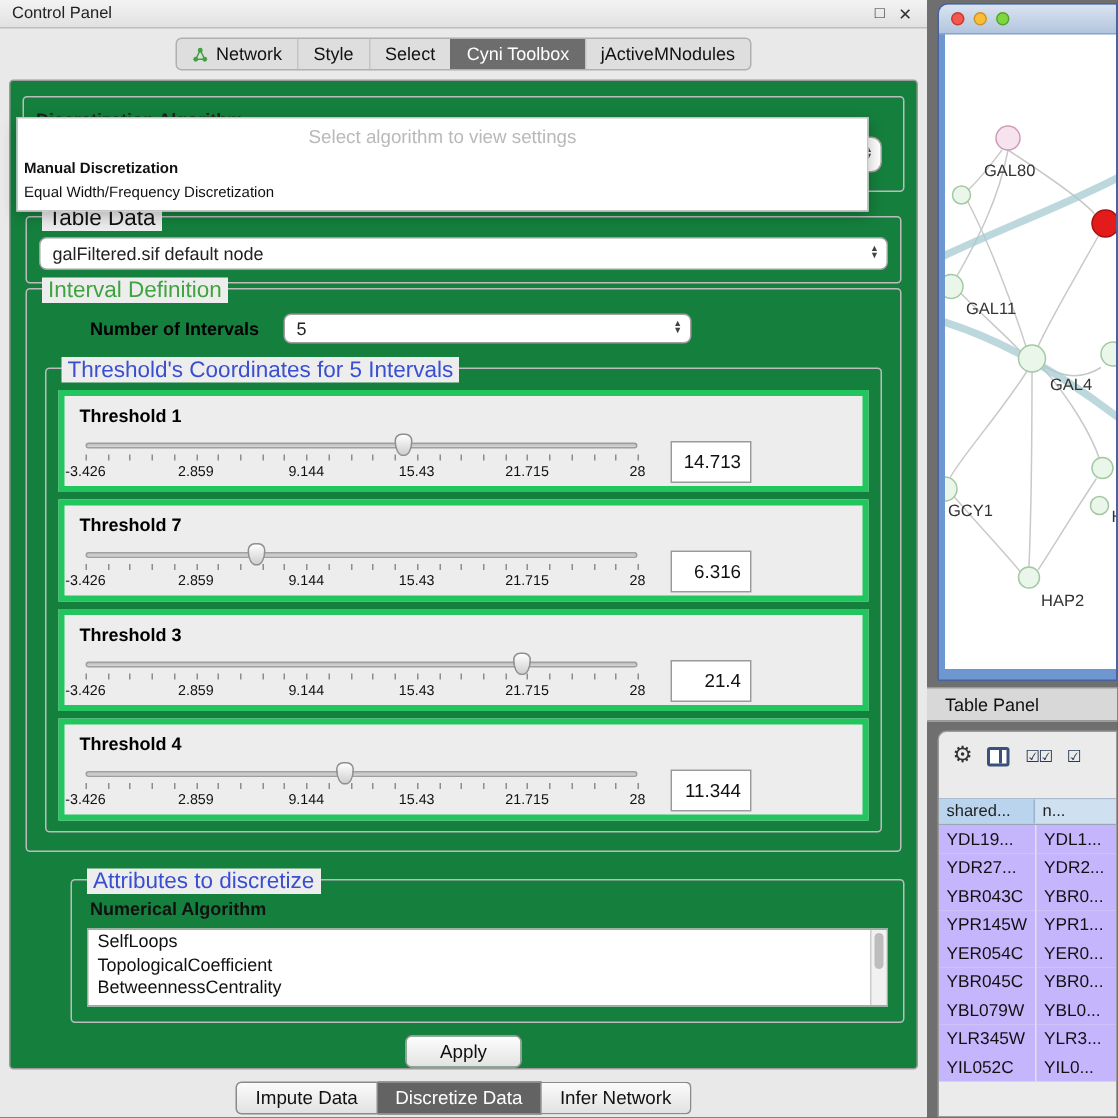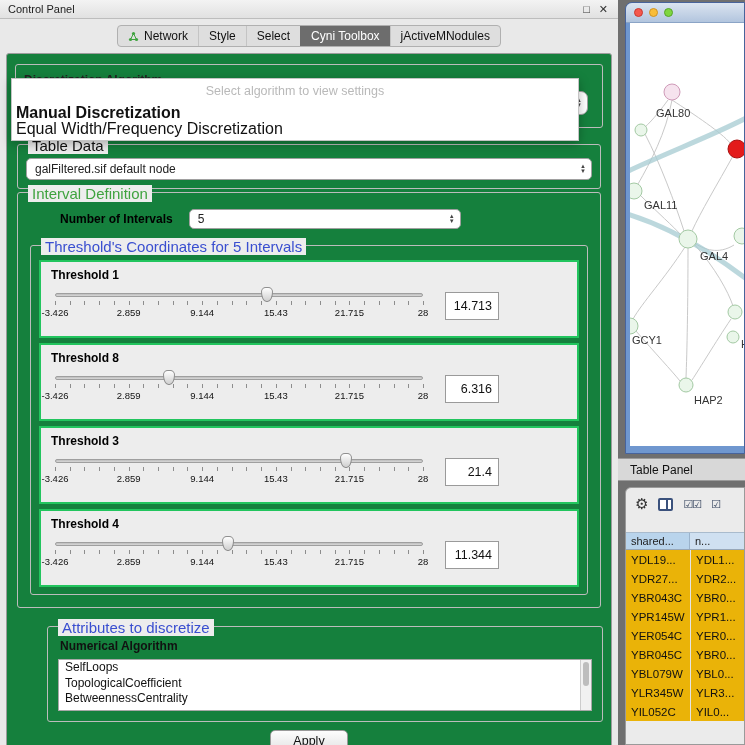--- a/index.html
+++ b/index.html
@@ -28,32 +28,32 @@
   
   .combo{display:flex;align-items:center;background:#fff;border:1px solid #a0a0a0;border-radius:5px;height:22px;padding:0 5px 0 8px;font-size:12px;color:#222}
   .combo .arrows{margin-left:auto;display:flex;flex-direction:column;align-items:center;line-height:5px;font-size:6px;color:#444;padding-left:6px}
 
   
   .algo-group{margin:10px 8px 0;height:64px;position:relative}
   .algo-label-clip{position:absolute;top:8px;left:8px;height:7px;overflow:hidden;font-size:12px;font-weight:bold;color:#222}
   .algo-combo{position:absolute;left:8px;right:14px;top:26px;height:24px;border-radius:7px}
   .dropdown-overlay{position:absolute;top:24px;left:4px;width:568px;background:#fff;border:1px solid #c4c4c4;box-shadow:0 3px 10px rgba(0,0,0,.28);z-index:6;padding-bottom:3px}
   .dd-placeholder{text-align:center;color:#b9b9b9;font-size:12.5px;padding:5px 0 7px}
-  .dd-option{font-size:16px;line-height:16px;padding:0 4px;color:#111}
+  .dd-option{font-size:10px;line-height:16px;padding:0 4px;color:#111}
   .dd-option.bold{font-weight:bold}
 
   .tabledata-group{margin:16px 10px 0;padding:13px 8px 8px}
 
   .interval-group{margin:3px 10px 0;padding:14px 8px 8px}
   .num-row{display:flex;align-items:center;margin:2px 0 16px 34px}
   .num-label{font-size:12px;font-weight:bold;margin-right:16px}
   .num-combo{width:272px;height:20px}
 
   .thresh-group{margin:2px 4px 4px;padding:14px 6px 2px}
-  .t-panel{border:2px solid #22c55e;background:#ededed;margin:0 2px 5px;padding:6px 10px 16px}
+  .t-panel{border:4px solid #22c55e;background:#ededed;margin:0 2px 5px;padding:6px 10px 2px}
   .t-title{font-size:12px;font-weight:bold;margin-bottom:10px}
   .t-row{display:flex;align-items:center}
   .slider{position:relative;width:368px;margin-left:4px}
   .track{height:4px;background:linear-gradient(#bdbdbd,#d8d8d8);border:1px solid #9f9f9f;border-radius:2px}
   .thumb{position:absolute;top:-6px;width:12px;height:15px;transform:translateX(-50%);background:linear-gradient(#fefefe,#cfcfcf);border:1px solid #8f8f8f;border-radius:6px 6px 55% 55%/6px 6px 85% 85%;z-index:2}
   .ticks{position:relative;height:4px;margin-top:4px}
   .ticks i{position:absolute;top:0;width:1px;height:4px;background:#8d8d8d}
   .scale{position:relative;height:12px;margin-top:2px;font-size:9.5px;color:#111}
   .scale span{position:absolute;top:0;transform:translateX(-50%);white-space:nowrap}
   .value-box{width:54px;height:28px;background:#fff;border:1px solid #9a9a9a;font-size:12.5px;color:#111;display:flex;align-items:center;justify-content:flex-end;padding:0 6px;margin-left:22px}
@@ -89,21 +89,21 @@
   .table-toolbar{display:flex;align-items:center;gap:10px;padding:6px 0 2px 9px;color:#333;height:28px;overflow:hidden}
   .gear{font-size:15px;line-height:14px;color:#333}
   .col-icon{width:15px;height:13px;border:2px solid #3a517c;border-radius:2px;position:relative;background:#fff}
   .col-icon::before{content:"";position:absolute;left:50%;top:0;bottom:0;width:2px;background:#3a517c}
   .checks{font-size:11px;letter-spacing:-1px;color:#2a3a55}
   .table-gap{height:16px}
   .table-header{display:flex;height:18px;border-top:1px solid #a9bbcd;border-bottom:1px solid #97a7b8}
   .hcell{display:flex;align-items:center;padding-left:5px;font-size:11px;color:#222}
   .hcell.c0{width:64px;background:#b9d4ec;border-right:1px solid #9ab3cc}
   .hcell.c1{flex:1;background:#cfe0f1}
-  .trow{display:flex;height:19px;background:#eab308}
+  .trow{display:flex;height:19px;background:#c4b5fd}
   .tcell{font-size:11.5px;color:#111;display:flex;align-items:center;padding-left:5px;white-space:nowrap;overflow:hidden}
   .tcell.c0{width:64px}
   .tcell.c1{flex:1;border-left:1px solid #e4e4e4}
 </style>
 </head>
 <body>
 
 <div class="control-panel">
 
   <div class="titlebar">
@@ -230,21 +230,21 @@
                   <span style="left: 60%;">15.43</span>
                   <span style="left: 80%;">21.715</span>
                   <span style="left: 100%;">28</span>
                 </div>
             </div>
             <div class="value-box">14.713</div>
           </div>
         </div>
 
         <div class="t-panel">
-          <div class="t-title">Threshold 8</div>
+          <div class="t-title">Threshold 7</div>
           <div class="t-row">
             <div class="slider">
               <div class="track">
                   <div class="thumb" style="left: 30.9998%;"></div>
                 </div>
               <div class="ticks">
                   <i style="left: 0%;"></i>
                   <i style="left: 4%;"></i>
                   <i style="left: 8%;"></i>
                   <i style="left: 12%;"></i>

